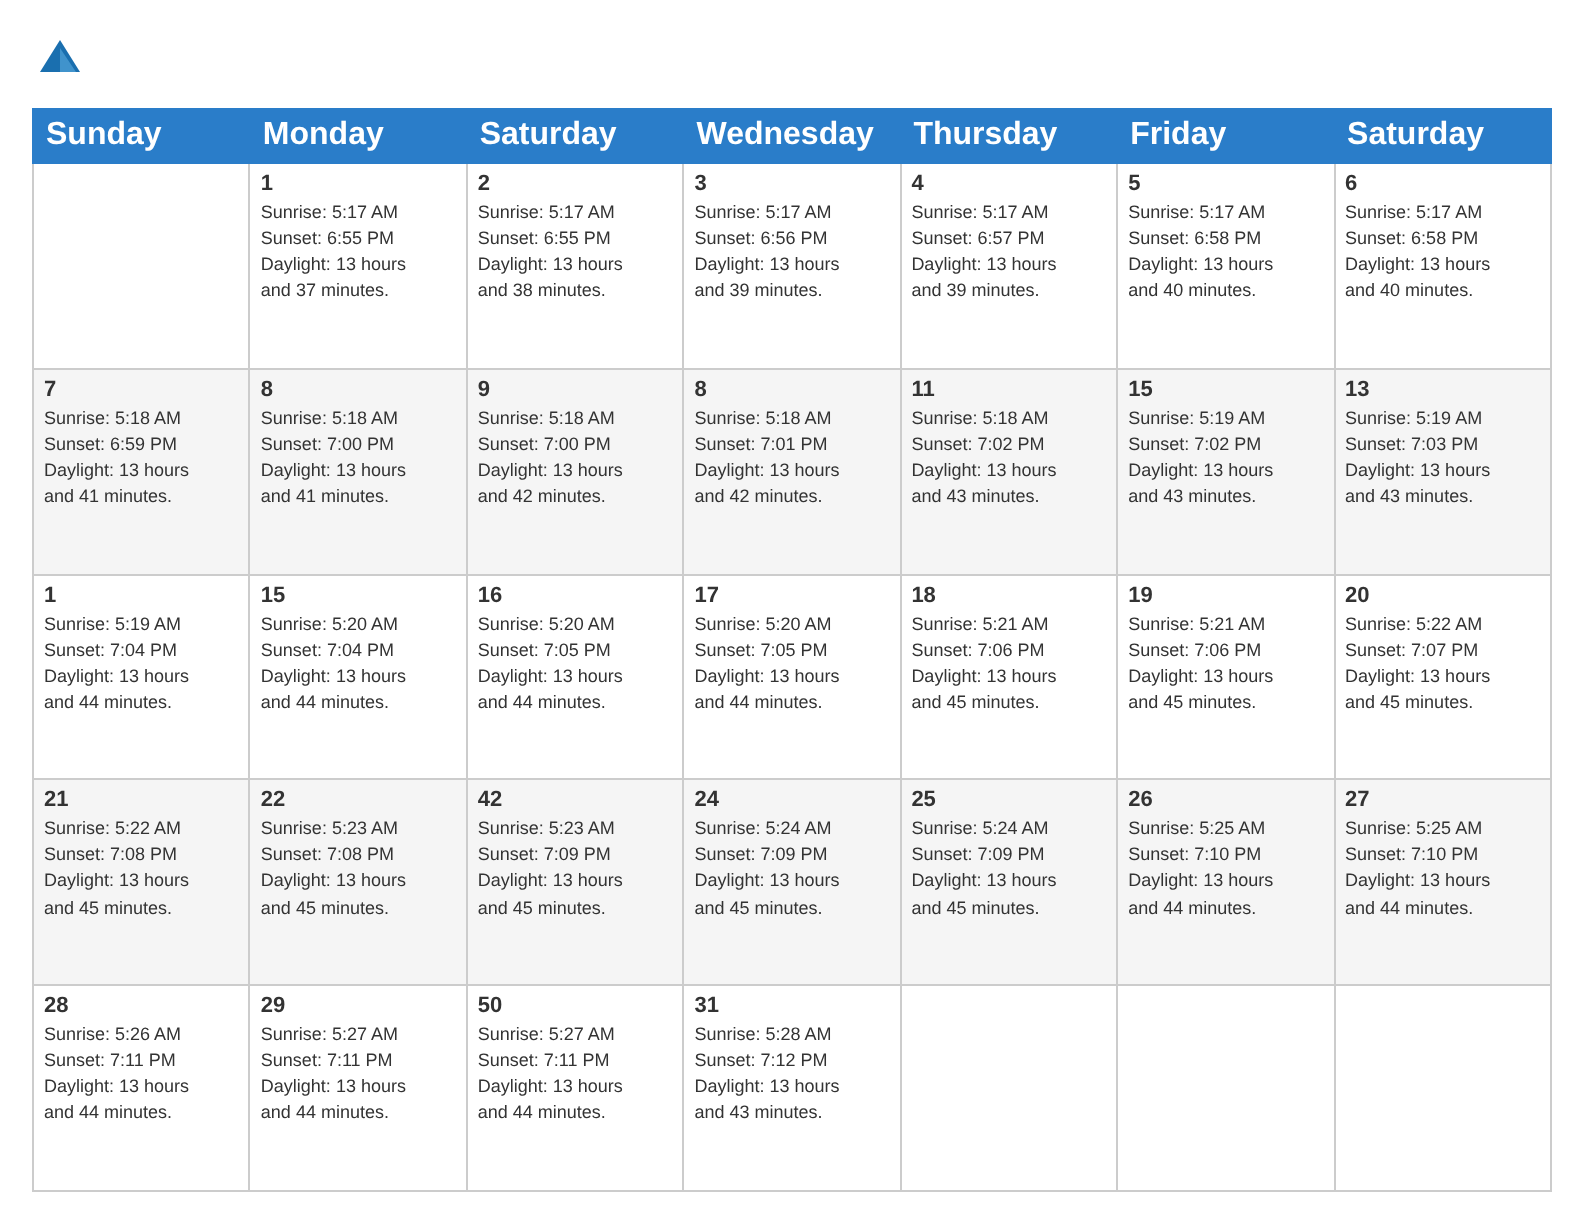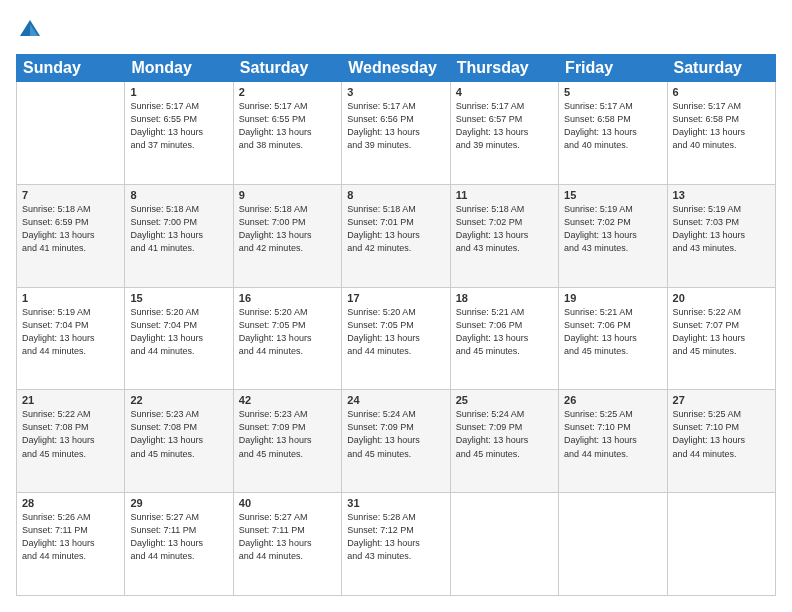--- a/index.html
+++ b/index.html
@@ -247,21 +247,21 @@
         <tr>
           <td>
             <span class="day-number">28</span>
             <div class="cell-info">Sunrise: 5:26 AM<br>Sunset: 7:11 PM<br>Daylight: 13 hours<br>and 44 minutes.</div>
           </td>
           <td>
             <span class="day-number">29</span>
             <div class="cell-info">Sunrise: 5:27 AM<br>Sunset: 7:11 PM<br>Daylight: 13 hours<br>and 44 minutes.</div>
           </td>
           <td>
-            <span class="day-number">40</span>
+            <span class="day-number">50</span>
             <div class="cell-info">Sunrise: 5:27 AM<br>Sunset: 7:11 PM<br>Daylight: 13 hours<br>and 44 minutes.</div>
           </td>
           <td>
             <span class="day-number">31</span>
             <div class="cell-info">Sunrise: 5:28 AM<br>Sunset: 7:12 PM<br>Daylight: 13 hours<br>and 43 minutes.</div>
           </td>
           <td class="empty-cell"></td>
           <td class="empty-cell"></td>
           <td class="empty-cell"></td>
         </tr>

